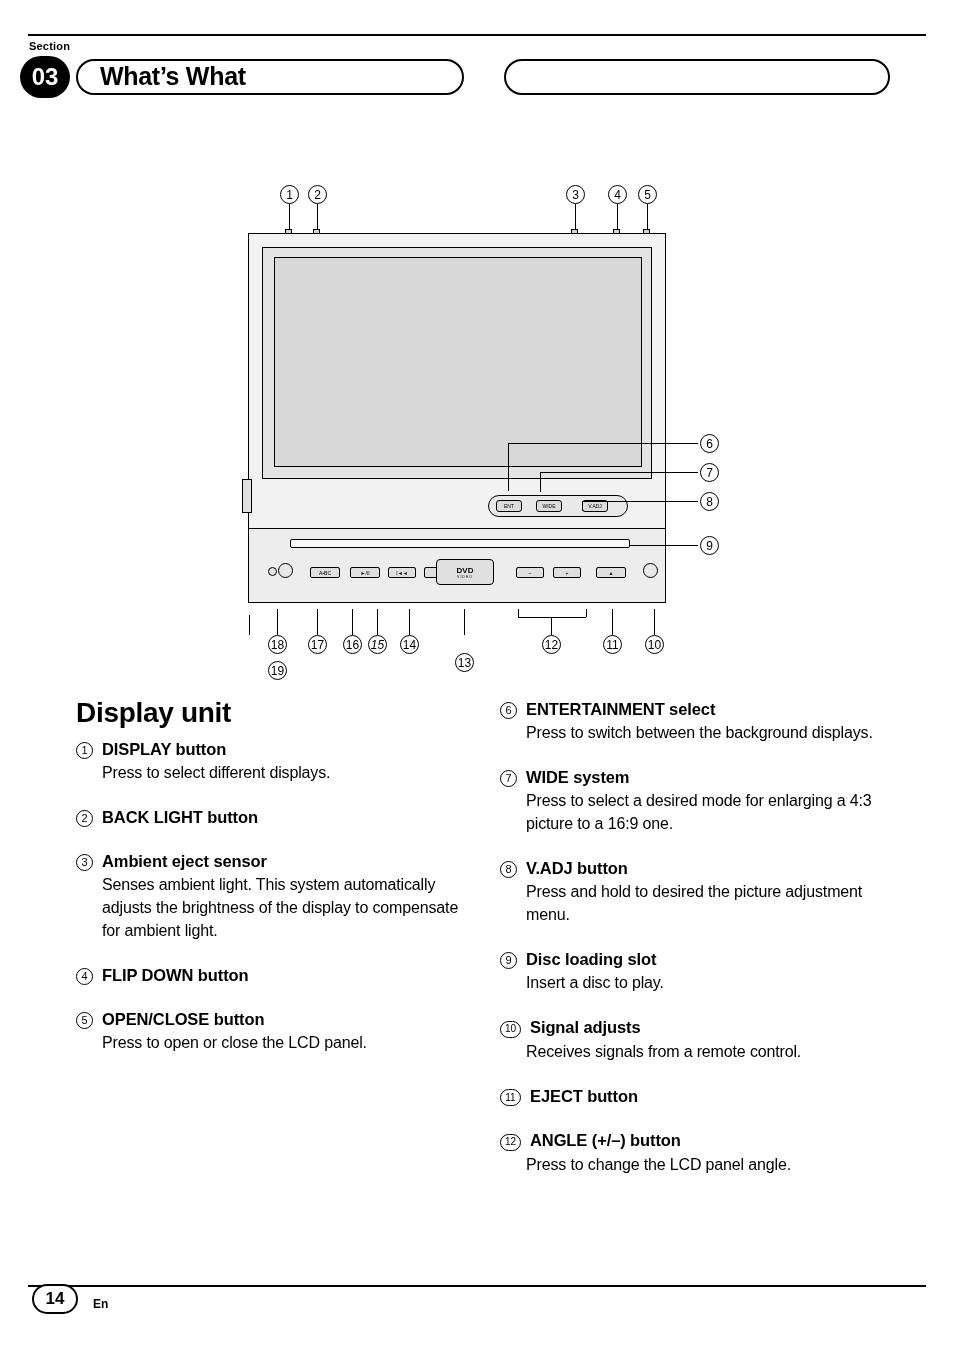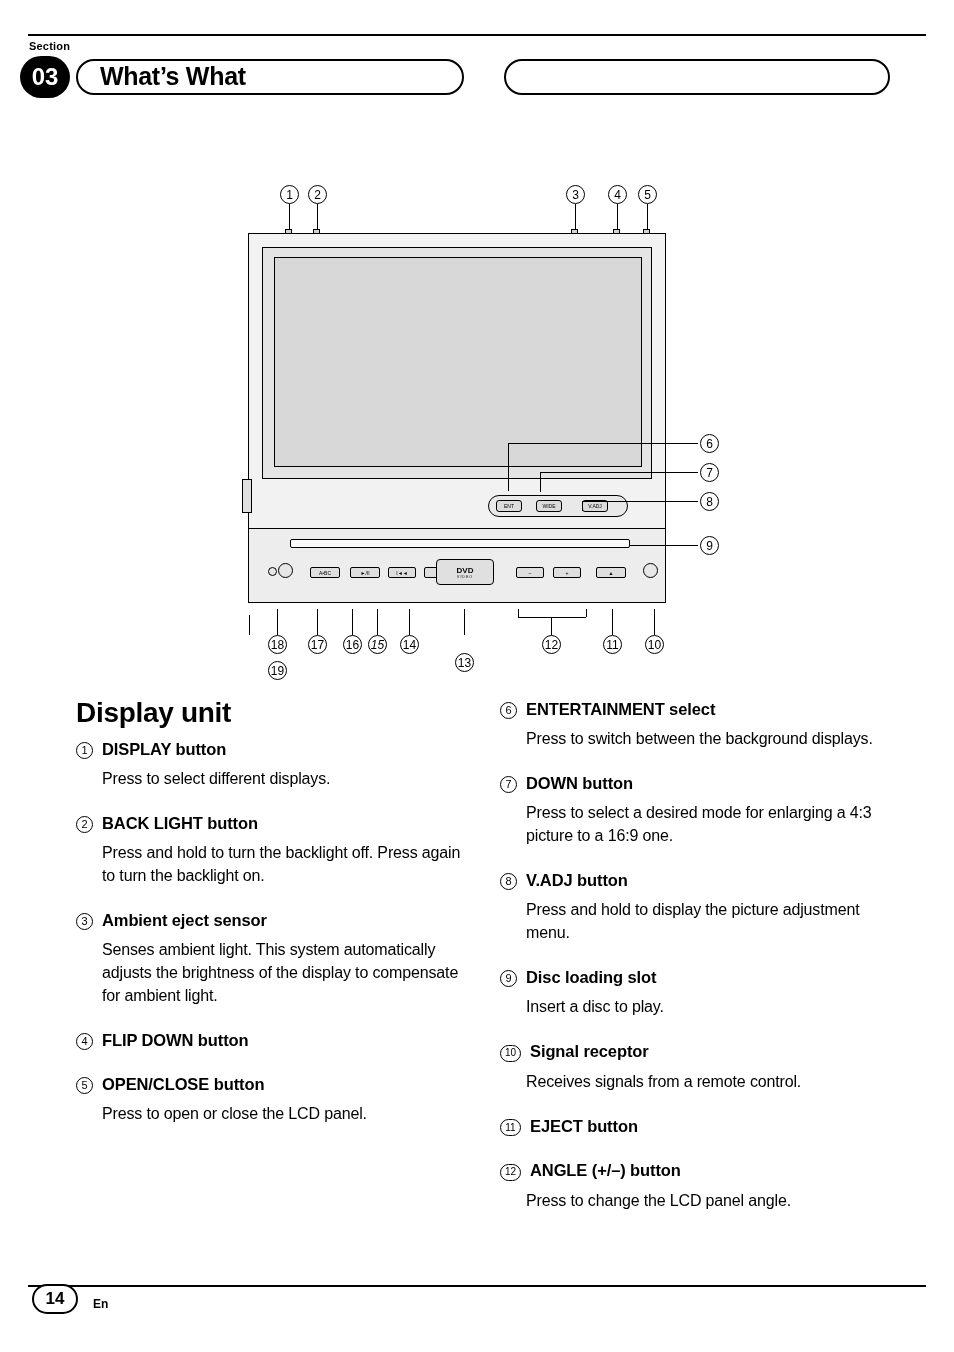--- a/index.html
+++ b/index.html
@@ -253,21 +253,21 @@
     line-height: 1;
   }
   .num-circle.two { width: 21px; border-radius: 9px; font-size: 10px;}
   .entry-title {
     font-size: 16.5px;
     font-weight: bold;
     letter-spacing: -0.1px;
   }
   .entry-body {
     margin-left: 26px;
-    margin-top: 7px;
+    margin-top: 1px;
     font-size: 16px;
     line-height: 1.44;
     letter-spacing: -0.15px;
   }
 
   
   .rule-bottom {
     position: absolute;
     left: 28px; top: 1285px;
     width: 898px; height: 2px;
@@ -407,21 +407,20 @@
         <span class="num-circle">1</span>
         <span class="entry-title">DISPLAY button</span>
       </div>
       <div class="entry-body">Press to select different displays.</div>
     </div>
     <div class="entry">
       <div class="entry-head">
         <span class="num-circle">2</span>
         <span class="entry-title">BACK LIGHT button</span>
       </div>
-      <div class="entry-body">Press and hold to turn the backlight off. Press again to turn the backlight on.</div>
     </div>
     <div class="entry">
       <div class="entry-head">
         <span class="num-circle">3</span>
         <span class="entry-title">Ambient eject sensor</span>
       </div>
       <div class="entry-body">Senses ambient light. This system automatically adjusts the brightness of the display to compensate for ambient light.</div>
     </div>
     <div class="entry">
       <div class="entry-head">
@@ -442,42 +441,42 @@
     <div class="entry">
       <div class="entry-head">
         <span class="num-circle">6</span>
         <span class="entry-title">ENTERTAINMENT select</span>
       </div>
       <div class="entry-body">Press to switch between the background displays.</div>
     </div>
     <div class="entry">
       <div class="entry-head">
         <span class="num-circle">7</span>
-        <span class="entry-title">DOWN button</span>
+        <span class="entry-title">WIDE system</span>
       </div>
       <div class="entry-body">Press to select a desired mode for enlarging a 4:3 picture to a 16:9 one.</div>
     </div>
     <div class="entry">
       <div class="entry-head">
         <span class="num-circle">8</span>
         <span class="entry-title">V.ADJ button</span>
       </div>
-      <div class="entry-body">Press and hold to display the picture adjustment menu.</div>
+      <div class="entry-body">Press and hold to desired the picture adjustment menu.</div>
     </div>
     <div class="entry">
       <div class="entry-head">
         <span class="num-circle">9</span>
         <span class="entry-title">Disc loading slot</span>
       </div>
       <div class="entry-body">Insert a disc to play.</div>
     </div>
     <div class="entry">
       <div class="entry-head">
         <span class="num-circle two">10</span>
-        <span class="entry-title">Signal receptor</span>
+        <span class="entry-title">Signal adjusts</span>
       </div>
       <div class="entry-body">Receives signals from a remote control.</div>
     </div>
     <div class="entry">
       <div class="entry-head">
         <span class="num-circle two">11</span>
         <span class="entry-title">EJECT button</span>
       </div>
     </div>
     <div class="entry">

